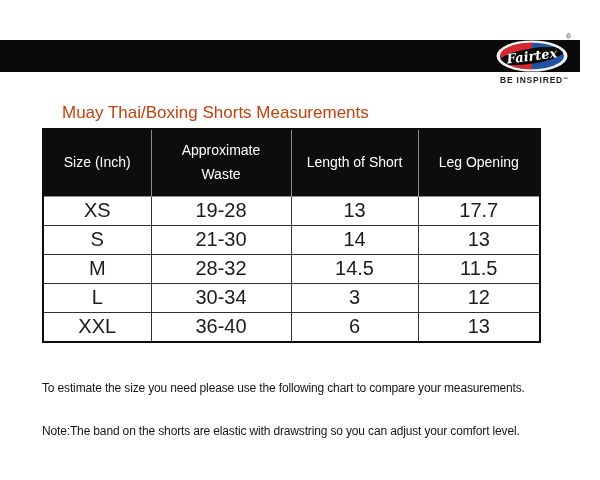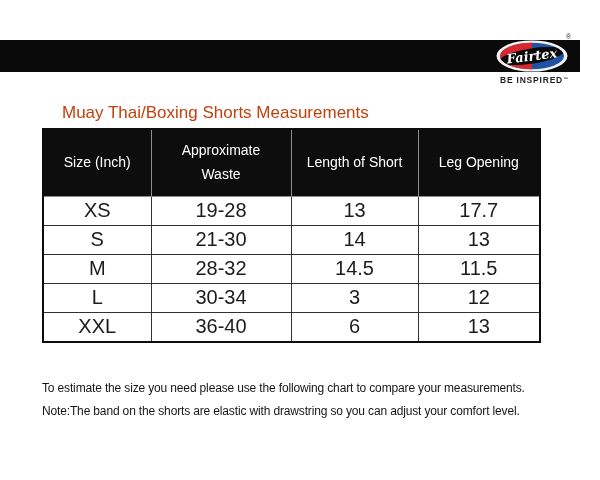--- a/index.html
+++ b/index.html
@@ -57,21 +57,21 @@
   }
   .narrow { max-width:104px; margin:8px auto; }
 
   
   .notes {
     position:absolute; left:42px; top:380px; width:545px;
     font-size:12px; letter-spacing:-0.15px;
     line-height:17px; color:#161616;
   }
   .notes div { white-space:nowrap; }
-  .note-single { margin-top:6px; }
+  .note-single { margin-top:26px; }
 </style>
 </head>
 <body>
 
 <div class="page">
 
   <div class="topbar"></div>
 
   <svg class="logo-svg" width="72" height="32" viewBox="0 0 72 32">
     <defs>

